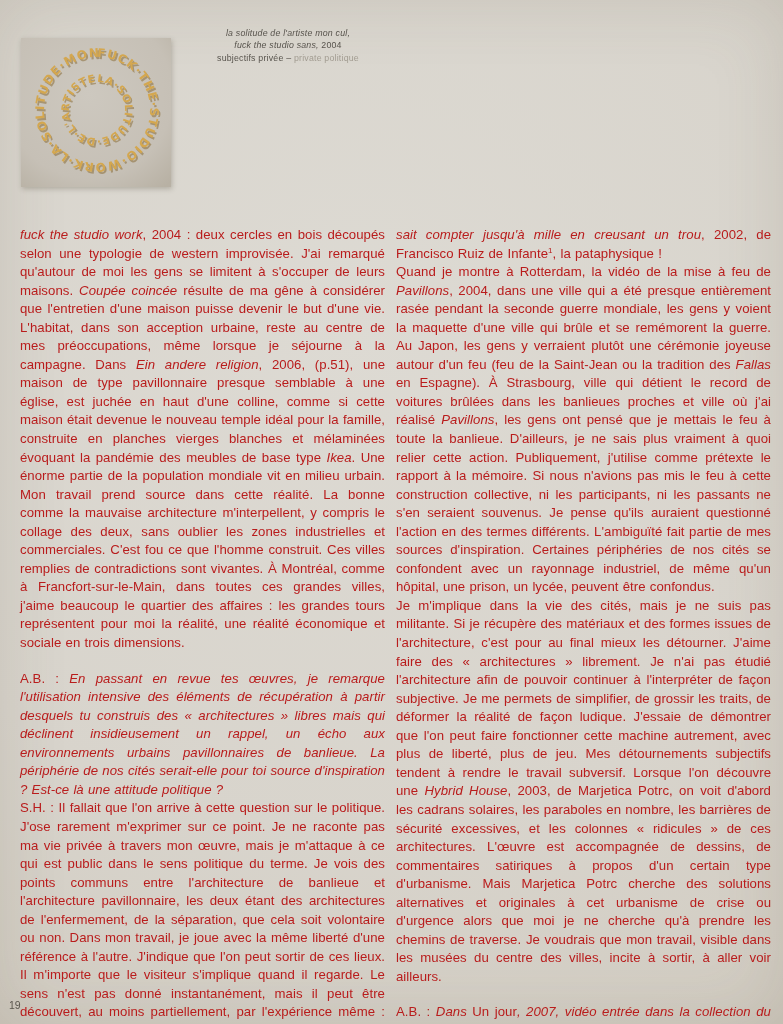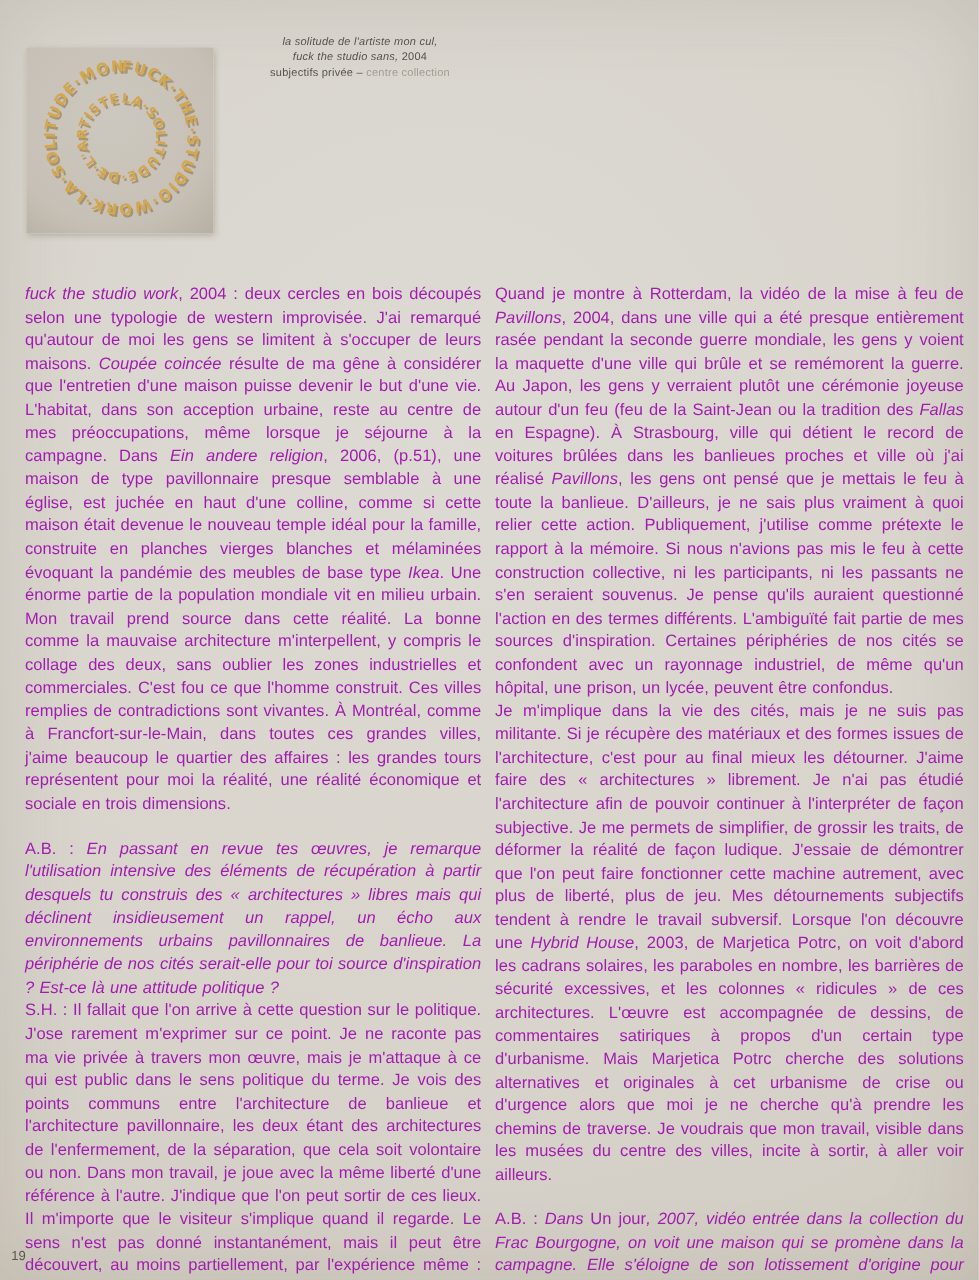--- a/index.html
+++ b/index.html
@@ -13,21 +13,21 @@
     box-shadow:1px 2px 5px rgba(60,50,30,.25);}
   .caption{position:absolute;left:193px;top:27px;width:190px;
     font-size:8.8px;line-height:12.4px;color:#57534c;letter-spacing:.2px;text-align:center;}
   .it{font-style:italic}
   .bd{font-weight:normal}
   .light{color:#a29c91}
   .col{position:absolute;top:226px;}
   .col-left{left:20px;width:365px;}
   .col-right{left:396px;width:375px;}
   p.para{margin:0;text-align:justify;font-size:13.2px;line-height:18.55px;
-    color:#a21caf;letter-spacing:.04px;word-spacing:.5px;}
+    color:#b91c1c;letter-spacing:.04px;word-spacing:.5px;}
   p.para.sb{margin-top:17px;}
   p.para sup{font-size:8px;line-height:0;vertical-align:super;}
   .page-number{position:absolute;left:9px;top:999px;font-size:10.5px;color:#5a564d;}
 </style>
 </head>
 <body>
 
 <div class="page">
 
   <svg class="artwork" viewBox="0 0 150 149" xmlns="http://www.w3.org/2000/svg" aria-hidden="true">
@@ -49,29 +49,30 @@
       <g fill="#d4a74f">
         <text font-size="12" letter-spacing="1"><textPath href="#rO">FUCK·THE·STUDIO·WORK·LA·SOLITUDE·MON·CUL·</textPath></text>
         <text font-size="10.5" letter-spacing="0.6"><textPath href="#rI">LA·SOLITUDE·DE·L'ARTISTE</textPath></text>
       </g>
     </g>
   </svg>
 
   <div class="caption">
     <div class="it">la solitude de l'artiste mon cul,</div>
     <div><span class="it">fuck the studio sans,</span> <span class="bd">2004</span></div>
-    <div><span class="bd">subjectifs privée –</span> <span class="light">centre collection</span></div>
+    <div><span class="bd">subjectifs privée –</span> <span class="light">private politique</span></div>
   </div>
 
   <div class="col col-left">
       <p class="para"><span class="it">fuck the studio work</span><span>, 2004 : deux cercles en bois découpés selon une typologie de western improvisée. J'ai remarqué qu'autour de moi les gens se limitent à s'occuper de leurs maisons. </span><span class="it">Coupée coincée</span><span> résulte de ma gêne à considérer que l'entretien d'une maison puisse devenir le but d'une vie. L'habitat, dans son acception urbaine, reste au centre de mes préoccupations, même lorsque je séjourne à la campagne. Dans </span><span class="it">Ein andere religion</span><span>, 2006, (p.51), une maison de type pavillonnaire presque semblable à une église, est juchée en haut d'une colline, comme si cette maison était devenue le nouveau temple idéal pour la famille, construite en planches vierges blanches et mélaminées évoquant la pandémie des meubles de base type </span><span class="it">Ikea</span><span>. Une énorme partie de la population mondiale vit en milieu urbain. Mon travail prend source dans cette réalité. La bonne comme la mauvaise architecture m'interpellent, y compris le collage des deux, sans oublier les zones industrielles et commerciales. C'est fou ce que l'homme construit. Ces villes remplies de contradictions sont vivantes. À Montréal, comme à Francfort-sur-le-Main, dans toutes ces grandes villes, j'aime beaucoup le quartier des affaires : les grandes tours représentent pour moi la réalité, une réalité économique et sociale en trois dimensions.</span></p>
       <p class="para sb"><span class="bd">A.B.</span><span> : </span><span class="it">En passant en revue tes œuvres, je remarque l'utilisation intensive des éléments de récupération à partir desquels tu construis des « architectures » libres mais qui déclinent insidieusement un rappel, un écho aux environnements urbains pavillonnaires de banlieue. La périphérie de nos cités serait-elle pour toi source d'inspiration ? Est-ce là une attitude politique ?</span></p>
       <p class="para"><span class="bd">S.H.</span><span> : Il fallait que l'on arrive à cette question sur le politique. J'ose rarement m'exprimer sur ce point. Je ne raconte pas ma vie privée à travers mon œuvre, mais je m'attaque à ce qui est public dans le sens politique du terme. Je vois des points communs entre l'architecture de banlieue et l'architecture pavillonnaire, les deux étant des architectures de l'enfermement, de la séparation, que cela soit volontaire ou non. Dans mon travail, je joue avec la même liberté d'une référence à l'autre. J'indique que l'on peut sortir de ces lieux. Il m'importe que le visiteur s'implique quand il regarde. Le sens n'est pas donné instantanément, mais il peut être découvert, au moins partiellement, par l'expérience même : entrer par une fenêtre, jongler entre les échelles, changer de point de vue. Les œuvres que j'aime profondément sont celles dont je sais qu'une partie m'échappe encore. Celles où restent des mystères à résoudre et qui continuent de me faire réfléchir comme </span></p>
     </div>
 
   <div class="col col-right">
+      <p class="para"><span class="it">sait compter jusqu'à mille en creusant un trou</span><span>, 2002, de Francisco Ruiz de Infante</span><sup>1</sup><span>, la pataphysique !</span></p>
       <p class="para"><span>Quand je montre à Rotterdam, la vidéo de la mise à feu de </span><span class="it">Pavillons</span><span>, 2004, dans une ville qui a été presque entièrement rasée pendant la seconde guerre mondiale, les gens y voient la maquette d'une ville qui brûle et se remémorent la guerre. Au Japon, les gens y verraient plutôt une cérémonie joyeuse autour d'un feu (feu de la Saint-Jean ou la tradition des </span><span class="it">Fallas</span><span> en Espagne). À Strasbourg, ville qui détient le record de voitures brûlées dans les banlieues proches et ville où j'ai réalisé </span><span class="it">Pavillons</span><span>, les gens ont pensé que je mettais le feu à toute la banlieue. D'ailleurs, je ne sais plus vraiment à quoi relier cette action. Publiquement, j'utilise comme prétexte le rapport à la mémoire. Si nous n'avions pas mis le feu à cette construction collective, ni les participants, ni les passants ne s'en seraient souvenus. Je pense qu'ils auraient questionné l'action en des termes différents. L'ambiguïté fait partie de mes sources d'inspiration. Certaines périphéries de nos cités se confondent avec un rayonnage industriel, de même qu'un hôpital, une prison, un lycée, peuvent être confondus.</span></p>
       <p class="para"><span>Je m'implique dans la vie des cités, mais je ne suis pas militante. Si je récupère des matériaux et des formes issues de l'architecture, c'est pour au final mieux les détourner. J'aime faire des « architectures » librement. Je n'ai pas étudié l'architecture afin de pouvoir continuer à l'interpréter de façon subjective. Je me permets de simplifier, de grossir les traits, de déformer la réalité de façon ludique. J'essaie de démontrer que l'on peut faire fonctionner cette machine autrement, avec plus de liberté, plus de jeu. Mes détournements subjectifs tendent à rendre le travail subversif. Lorsque l'on découvre une </span><span class="it">Hybrid House</span><span>, 2003, de Marjetica Potrc, on voit d'abord les cadrans solaires, les paraboles en nombre, les barrières de sécurité excessives, et les colonnes « ridicules » de ces architectures. L'œuvre est accompagnée de dessins, de commentaires satiriques à propos d'un certain type d'urbanisme. Mais Marjetica Potrc cherche des solutions alternatives et originales à cet urbanisme de crise ou d'urgence alors que moi je ne cherche qu'à prendre les chemins de traverse. Je voudrais que mon travail, visible dans les musées du centre des villes, incite à sortir, à aller voir ailleurs.</span></p>
       <p class="para sb"><span class="bd">A.B.</span><span> : </span><span class="it">Dans </span><span>Un jour</span><span class="it">, 2007, vidéo entrée dans la collection du Frac Bourgogne, on voit une maison qui se promène dans la campagne. Elle s'éloigne de son lotissement d'origine pour flâner à travers champs. Mis à part la dimension métaphorique évidente, le pavillon est affublé de plusieurs paires de jambes</span></p>
     </div>
 
   <div class="page-number">19</div>
 </div>
 
 </body></html>

